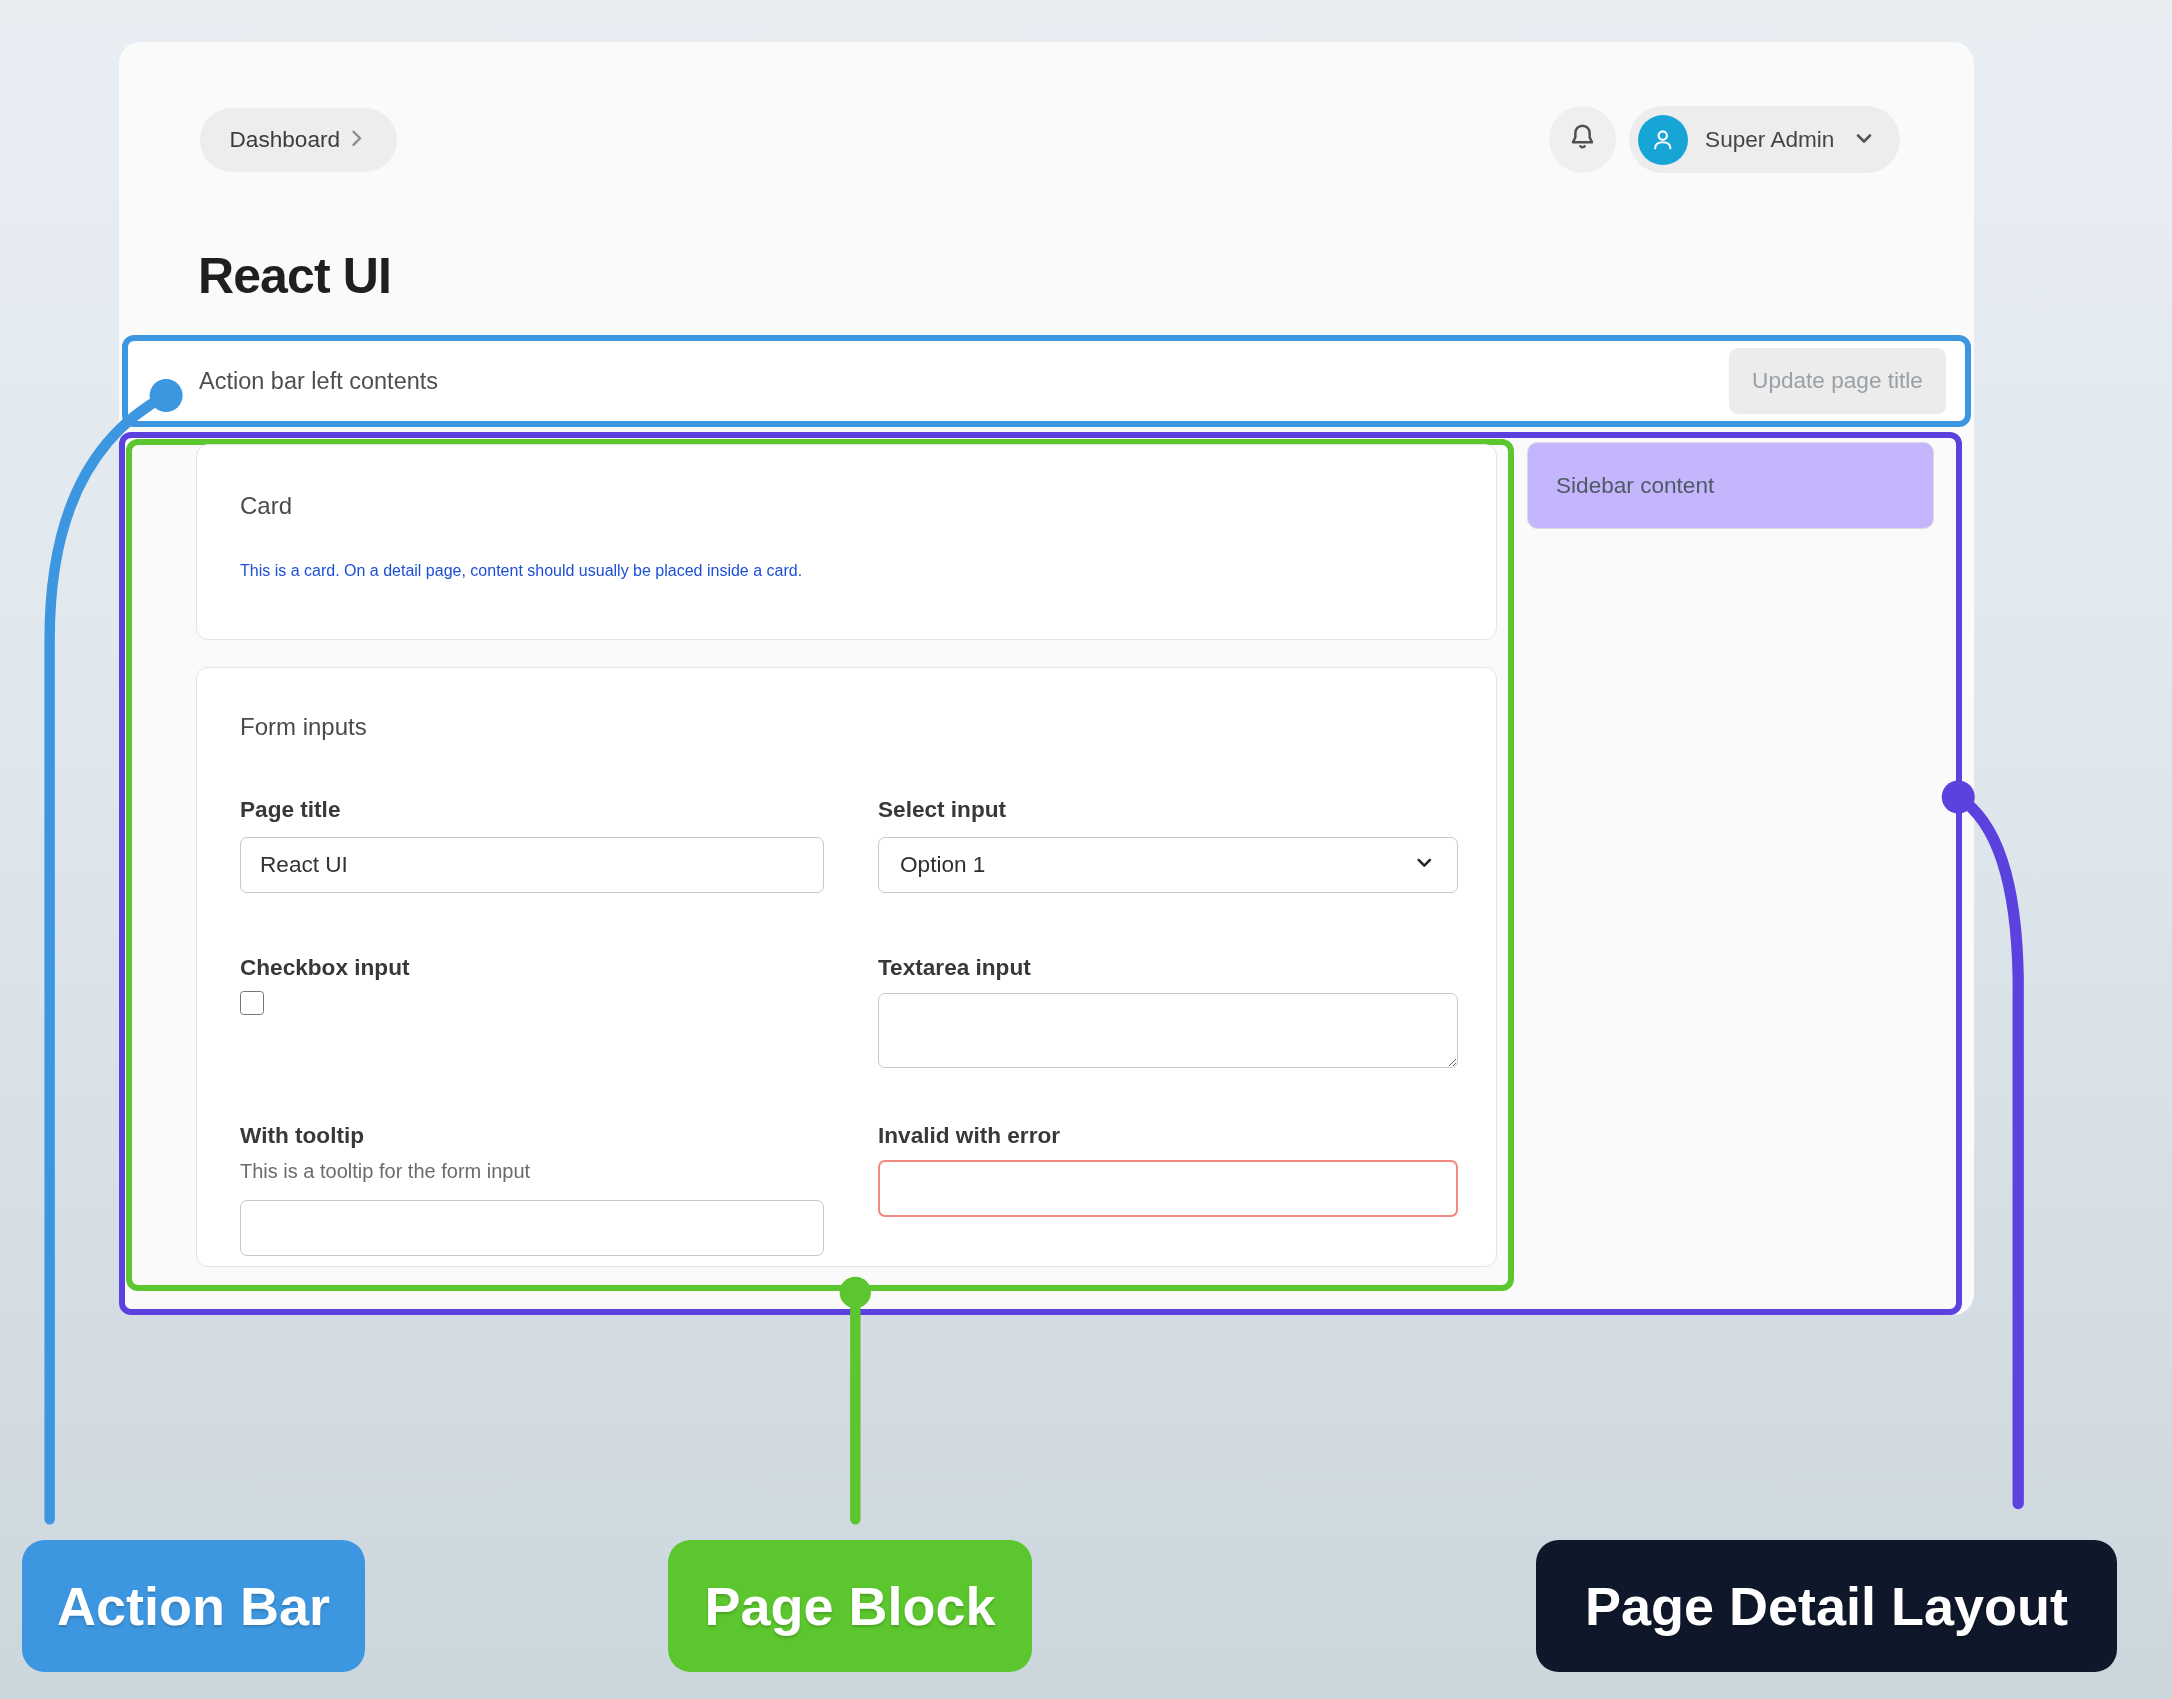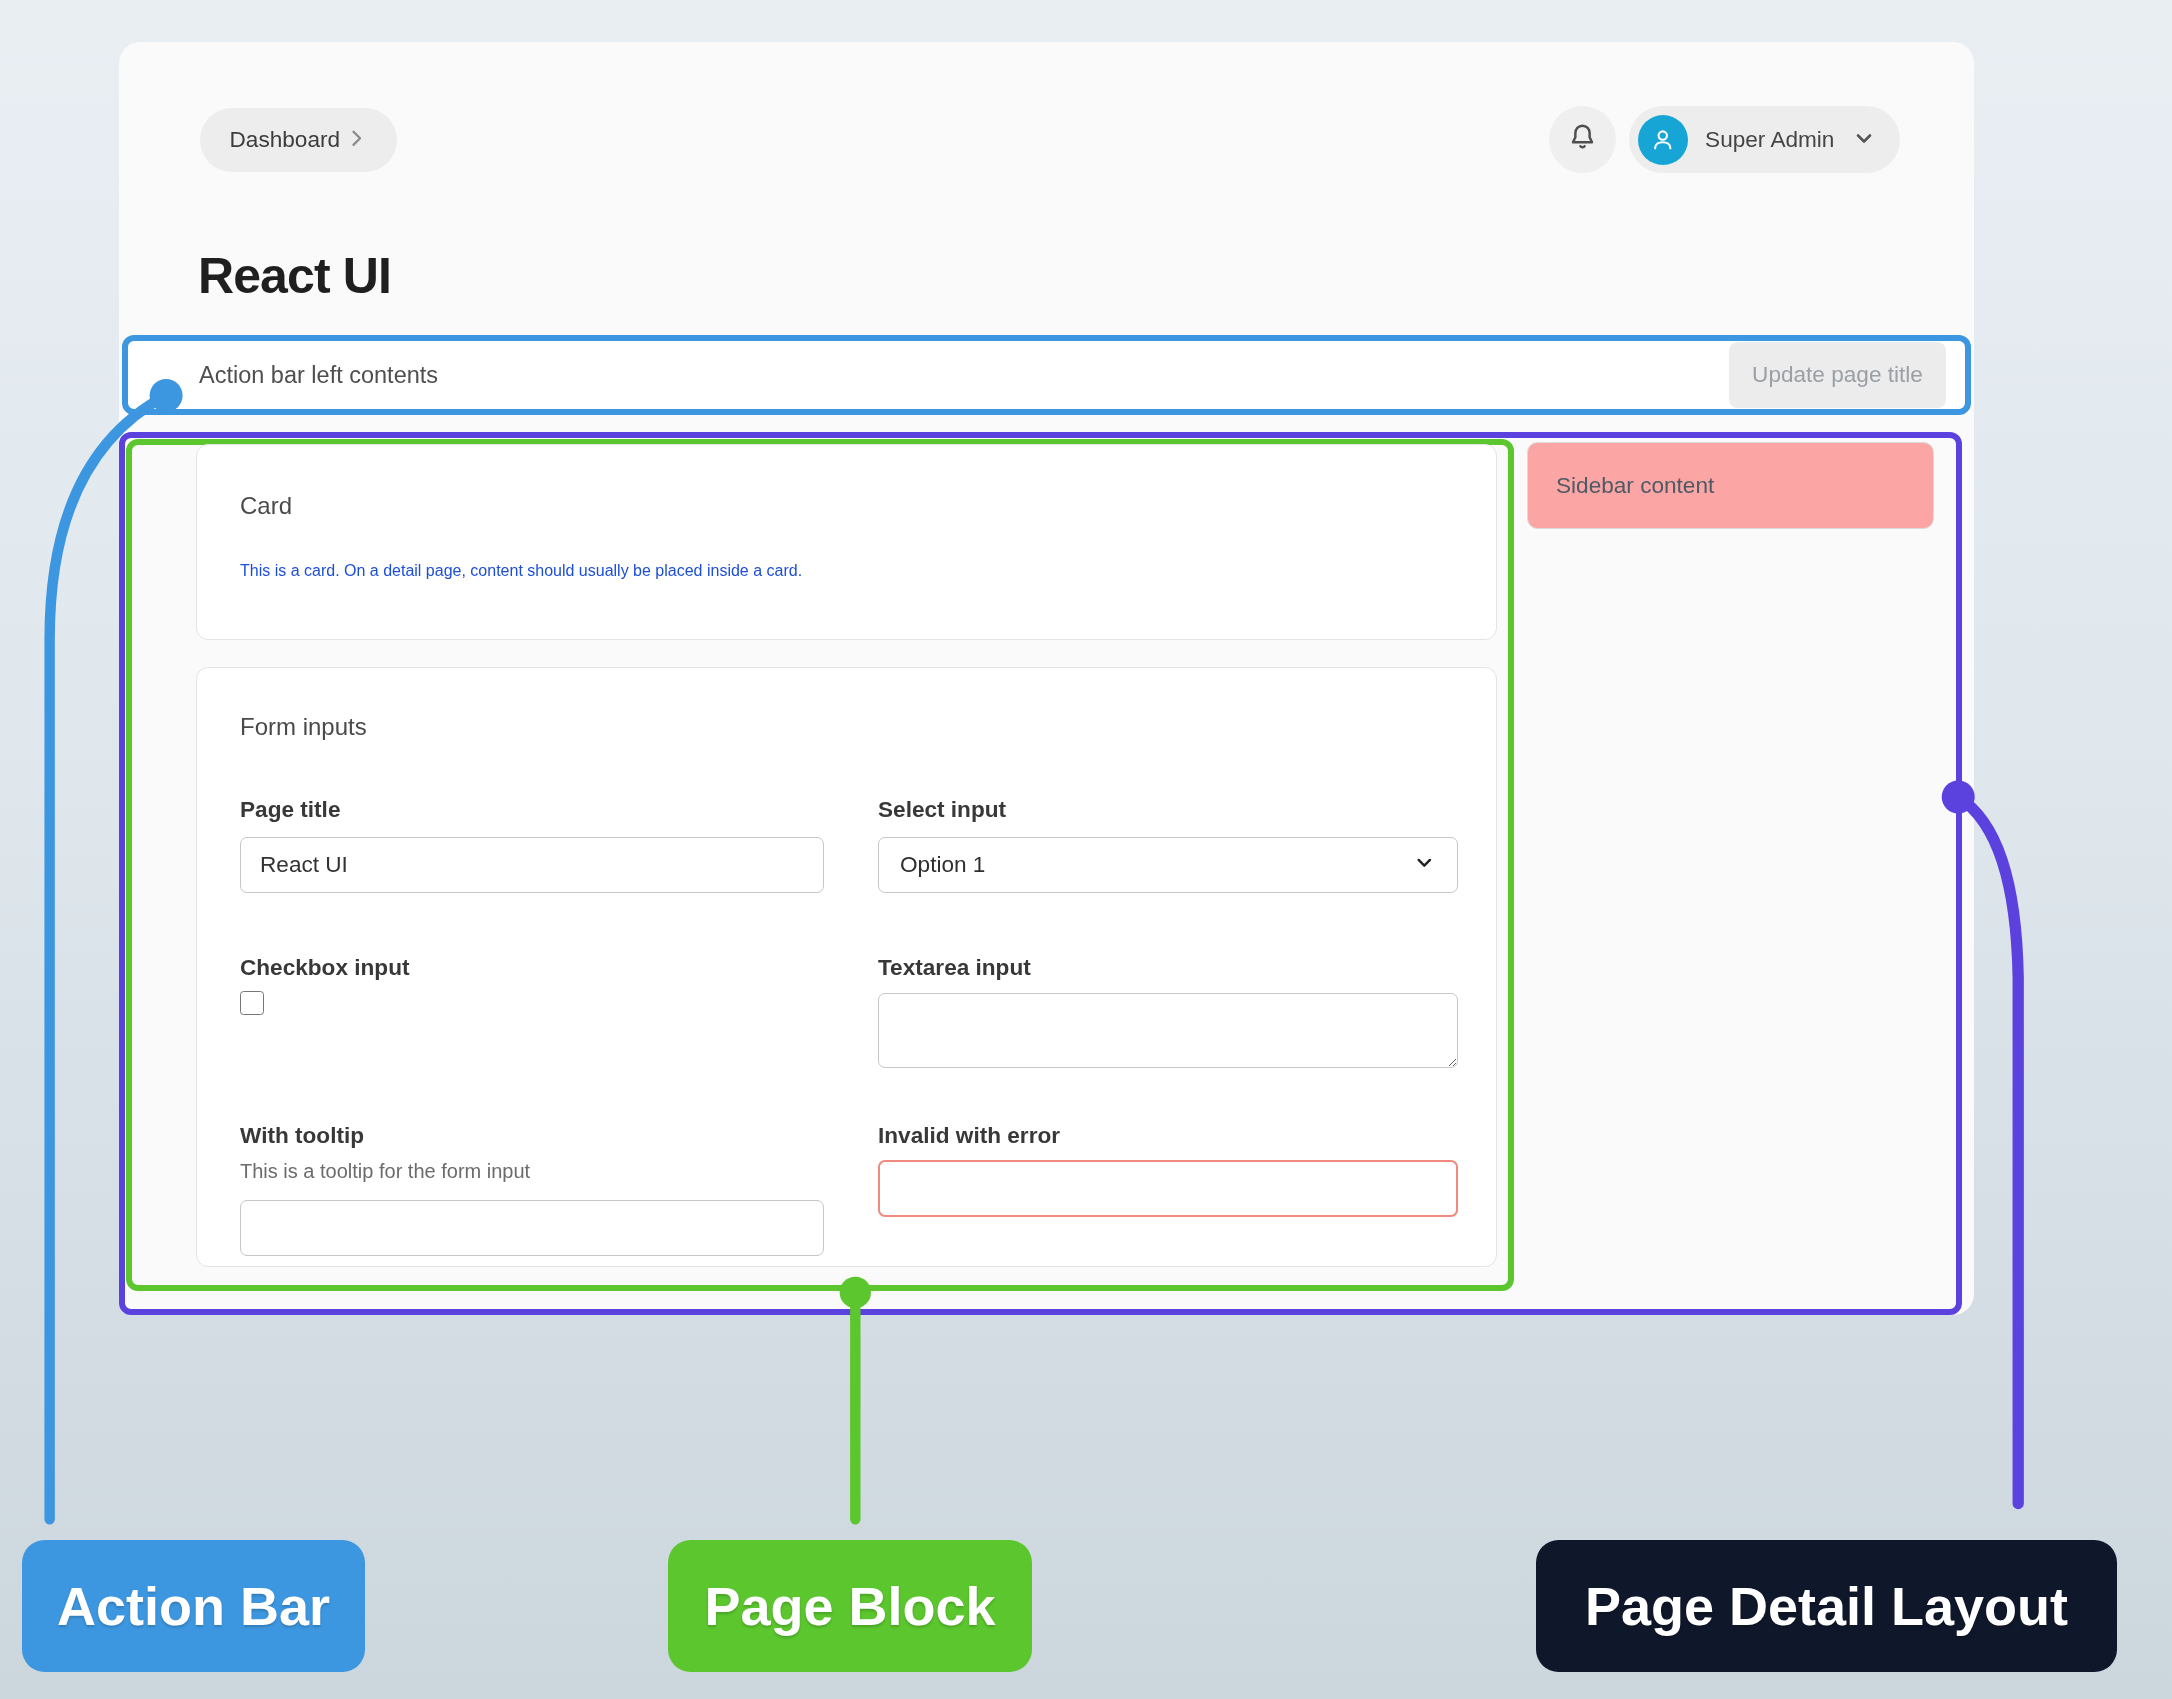--- a/index.html
+++ b/index.html
@@ -18,21 +18,21 @@
   .pill { display:flex; align-items:center; background:#ededed; border-radius:35px; }
   .breadcrumb { left:200px; top:108px; height:64px; padding:0 29.5px; gap:5px; z-index:2;}
   .breadcrumb-text { font-size:22.6px; color:#3c3c3c; }
   .icon-btn { left:1549px; top:106px; width:67px; height:67px; border-radius:50%; background:#efefef; display:flex; align-items:center; justify-content:center; z-index:2;}
   .admin-pill { left:1629px; top:106px; height:67px; padding:0 24px 0 8.7px; gap:17.4px; z-index:2;}
   .avatar { width:50px; height:50px; border-radius:50%; background:#17a5d6; display:flex; align-items:center; justify-content:center; }
   .admin-name { font-size:22.6px; color:#454545; font-weight:500; }
   .page-title { left:198px; top:247px; font-size:50px; font-weight:800; color:#1f1f1f; letter-spacing:-0.9px; z-index:2;}
 
   
-  .action-bar { left:122px; top:335px; width:1849px; height:80px; border:6px solid #3d97e0; border-radius:12px; background:#ffffff; display:flex; align-items:center; justify-content:space-between; z-index:2; }
+  .action-bar { left:122px; top:335px; width:1849px; height:92px; border:6px solid #3d97e0; border-radius:12px; background:#ffffff; display:flex; align-items:center; justify-content:space-between; z-index:2; }
   .action-bar-text { margin-left:71px; font-size:23.5px; color:#4f4f4f; font-weight:500; }
   .action-btn { margin-right:19px; width:217px; height:66px; background:#ececec; border:none; border-radius:8.7px; font-family:inherit; font-size:22.6px; color:#9aa0a6; font-weight:500; }
 
   
   .detail-outline { left:119px; top:432px; width:1843px; height:883px; border:6px solid #5b41de; border-radius:12px; z-index:2; }
   .block-outline  { left:126px; top:439px; width:1388px; height:852px; border:6px solid #5bc62e; border-radius:12px; z-index:3; }
 
   
   .card { background:#ffffff; border:1.7px solid #e4e4e4; border-radius:12px; z-index:4; }
   .card-simple { left:196px; top:444px; width:1301px; height:196px; }
@@ -42,21 +42,21 @@
 
   .form-label { font-size:22.6px; font-weight:600; color:#383838; }
   .text-input { border:1.7px solid #c7c7c7; border-radius:7px; background:#fff; font-family:inherit; font-size:22.6px; color:#333; padding:0 19px; outline:none; }
   .select-box { border:1.7px solid #c7c7c7; border-radius:7px; background:#fff; display:flex; align-items:center; justify-content:space-between; padding:0 21px; font-size:22.6px; color:#2f2f2f; }
   .checkbox { width:23.5px; height:23.5px; border:1.7px solid #767676; border-radius:3.5px; background:#fff; display:inline-block; }
   .textarea { border:1.7px solid #c7c7c7; border-radius:7px; background:#fff; resize:both; font-family:inherit; font-size:22.6px; padding:8.7px 14px; outline:none; }
   .tooltip-text { font-size:20px; color:#6b6b6b; }
   .error-input { border:2.6px solid #f2897f; border-radius:7px; background:#fff; font-family:inherit; font-size:22.6px; padding:0 19px; outline:none; }
 
   
-  .sidebar-card { left:1527px; top:442px; width:407px; height:87px; background:#fca5a5; border:1.7px solid #dcdcdc; border-radius:10.4px; display:flex; align-items:center; padding-left:28px; z-index:3; }
+  .sidebar-card { left:1527px; top:442px; width:407px; height:87px; background:#c4b5fd; border:1.7px solid #dcdcdc; border-radius:10.4px; display:flex; align-items:center; padding-left:28px; z-index:3; }
   .sidebar-text { font-size:22.6px; color:#4e5a66; }
 
   
   .anno { top:1540px; height:132px; border-radius:22.6px; display:flex; align-items:center; justify-content:center; color:#ffffff; font-size:54px; font-weight:700; z-index:6; text-shadow:0 1.7px 2.6px rgba(0,0,0,0.18); }
   .anno-blue   { left:22px;   width:343px; background:#3d97e0; }
   .anno-green  { left:644px;  width:364px; background:#5bc62e;margin-left:24px; }
   .anno-purple { left:1536px; width:581px; background:#0f172a; }
 
   .connector-layer { left:0; top:0; width:2173px; height:1700px; z-index:5; pointer-events:none; }
 </style>

